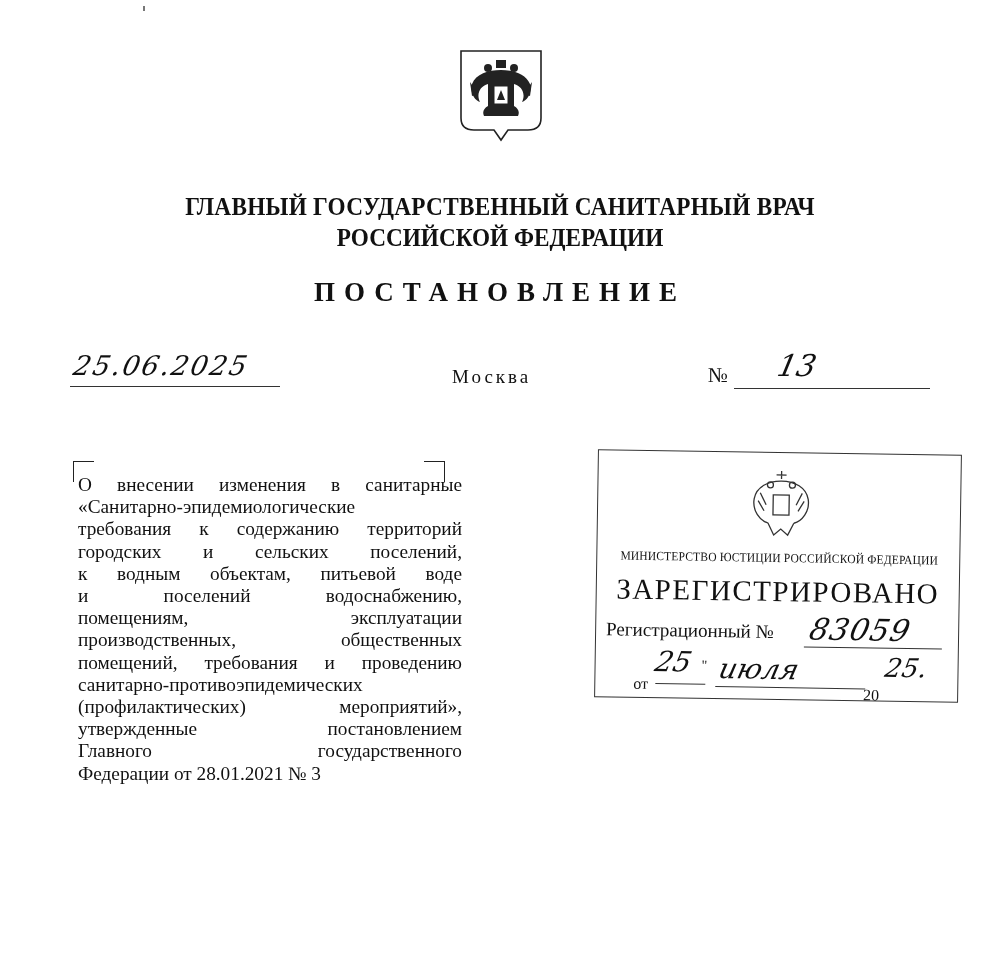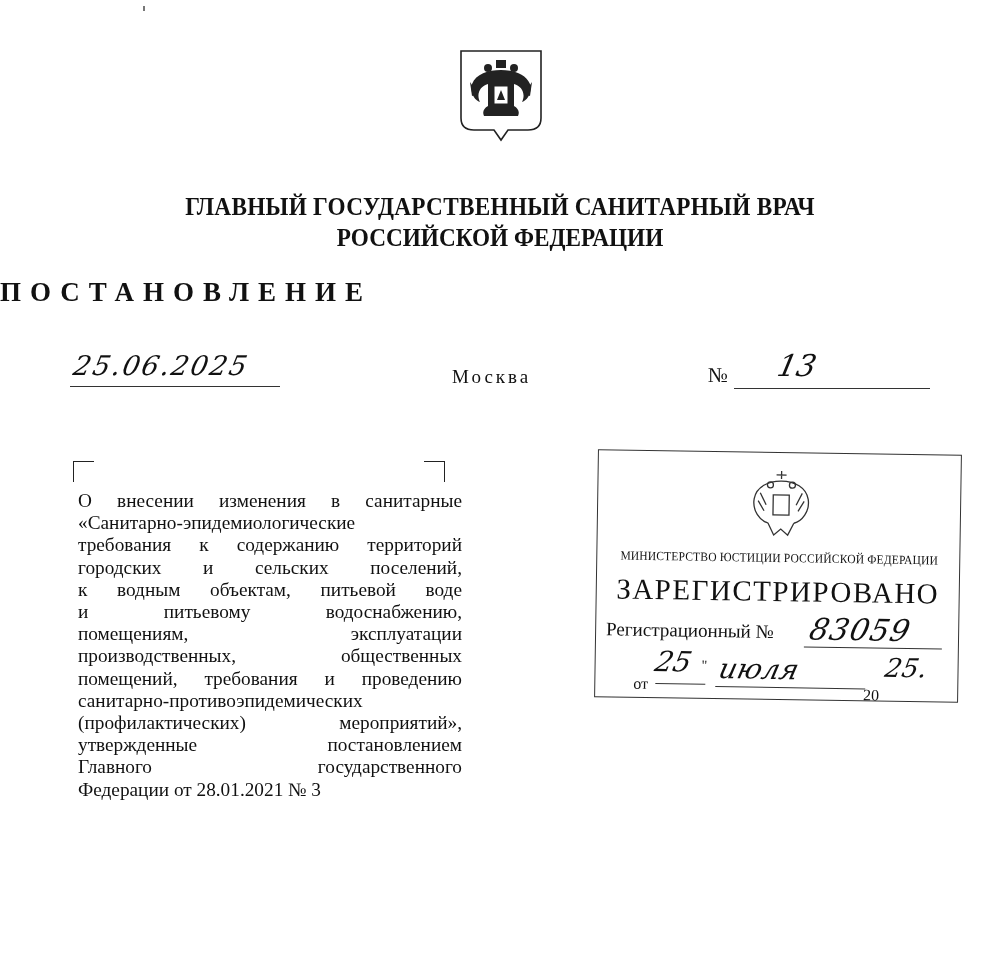--- a/index.html
+++ b/index.html
@@ -1,30 +1,30 @@
 <!DOCTYPE html>
 <html><head>
 <meta charset="utf-8">
 <style>
   html, body { margin:0; padding:0; background:#ffffff; }
   body { width:1000px; height:974px; position:relative; overflow:hidden; font-family:"Liberation Serif","DejaVu Serif",serif; color:#111; }
   .abs { position:absolute; }
   .emblem { left:458px; top:48px; width:86px; height:95px; }
   .head1 { left:0; width:1000px; top:193px; text-align:center; font-family:"Liberation Serif",serif; font-weight:bold; font-size:25px; letter-spacing:0.3px; transform:scaleX(0.93); transform-origin:center; }
   .head2 { left:0; width:1000px; top:224px; text-align:center; font-weight:bold; font-size:25px; transform:scaleX(0.93); transform-origin:center; }
-  .title { left:0; width:1000px; top:277px; text-align:left; font-weight:bold; font-size:27px; letter-spacing:9px; }
+  .title { left:0; width:1000px; top:277px; text-align:center; font-weight:bold; font-size:27px; letter-spacing:9px; }
   .date-line { left:70px; top:386px; width:210px; border-bottom:1.5px solid #333; }
   .date-hw { left:74px; top:350px; font-family:"DejaVu Serif",serif; font-style:italic; font-size:27px; letter-spacing:2px; transform:skewX(-12deg); }
   .city { left:452px; top:366px; font-size:19px; letter-spacing:3px; }
   .numlbl { left:708px; top:363px; font-size:21px; }
   .num-line { left:734px; top:388px; width:196px; border-bottom:1.5px solid #333; }
   .num-hw { left:778px; top:348px; font-family:"DejaVu Serif",serif; font-style:italic; font-size:30px; transform:skewX(-12deg); }
   .corner-l { left:73px; top:461px; width:20px; height:20px; border-left:1.5px solid #222; border-top:1.5px solid #222; }
   .corner-r { left:424px; top:461px; width:20px; height:20px; border-right:1.5px solid #222; border-top:1.5px solid #222; }
-  .subject { left:78px; top:474px; width:384px; font-size:19.3px; line-height:22.2px; text-align:justify; text-align-last:left;margin-top:16px; }
+  .subject { left:78px; top:474px; width:384px; font-size:19.3px; line-height:22.2px; text-align:justify; text-align-last:left; }
   .subject .ln { display:block; text-align:justify; text-align-last:justify; white-space:nowrap; }
   .subject .ln.left { text-align-last:left; }
   .stamp { left:596px; top:452px; width:362px; height:246px; border:1.6px solid #333; transform:rotate(0.9deg); transform-origin:center; }
   .stamp-emblem { left:148px; top:12px; width:70px; height:78px; }
   .stamp-ministry { left:4px; top:98px; width:356px; text-align:center; font-family:"Liberation Serif",serif; font-size:12.5px; letter-spacing:0.2px; transform:scaleX(0.92); }
   .stamp-reg { left:0; top:122px; width:362px; text-align:center; font-size:29px; letter-spacing:1.5px; }
   .stamp-regnum-lbl { left:10px; top:168px; font-size:19px; }
   .stamp-regnum-line { left:208px; top:193px; width:138px; border-bottom:1.2px solid #333; }
   .stamp-regnum-hw { left:214px; top:158px; font-family:"DejaVu Serif",serif; font-style:italic; font-size:30px; transform:skewX(-12deg); letter-spacing:1px; }
   .stamp-ot { left:38px; top:224px; font-size:16px; }
@@ -69,21 +69,21 @@
 <div class="abs num-line"></div>
 
 <div class="abs corner-l"></div>
 <div class="abs corner-r"></div>
 <div class="abs subject">
   <span class="ln">О внесении изменения в санитарные</span>
   <span class="ln left">«Санитарно-эпидемиологические</span>
   <span class="ln">требования к содержанию территорий</span>
   <span class="ln">городских и сельских поселений,</span>
   <span class="ln">к водным объектам, питьевой воде</span>
-  <span class="ln">и питьевому водоснабжению,</span>
+  <span class="ln">и поселений водоснабжению,</span>
   <span class="ln">помещениям, эксплуатации</span>
   <span class="ln">производственных, общественных</span>
   <span class="ln">помещений, требования и проведению</span>
   <span class="ln left">санитарно-противоэпидемических</span>
   <span class="ln">(профилактических) мероприятий»,</span>
   <span class="ln">утвержденные постановлением</span>
   <span class="ln">Главного государственного</span>
   <span class="ln left">Федерации от 28.01.2021 № 3</span>
 </div>
 

